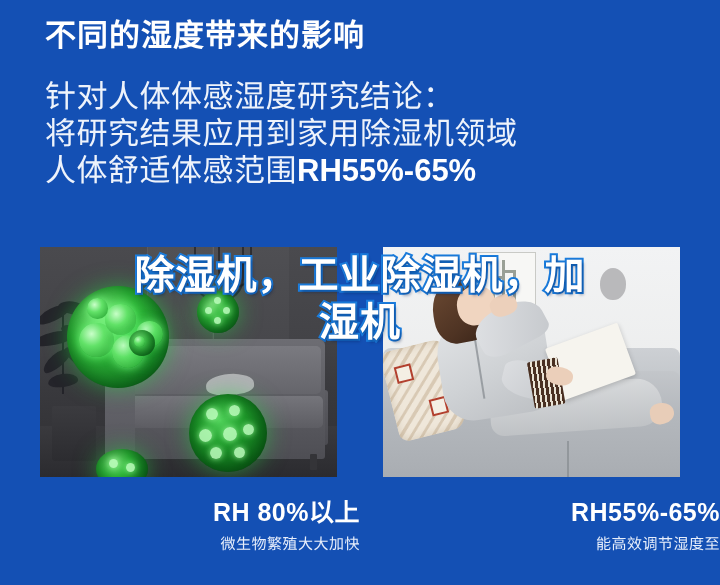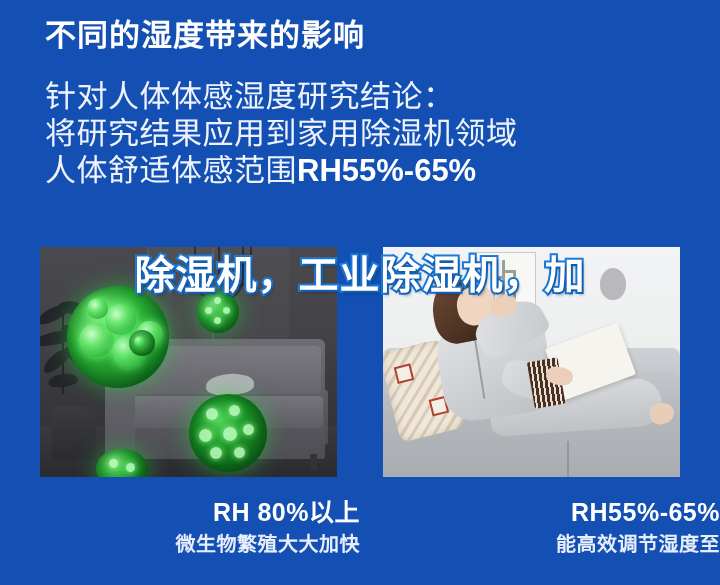--- a/index.html
+++ b/index.html
@@ -535,26 +535,25 @@
   .caption .cap-title {
     display: block;
     font-size: 25px;
     font-weight: bold;
     letter-spacing: 0.5px;
     line-height: 33px;
     white-space: nowrap;
   }
   .caption .cap-sub {
     display: block;
-    font-size: 20px;
+    font-size: 15px;
     color: #e7eefb;
     line-height: 30px;
     letter-spacing: 0.5px;
     white-space: nowrap;
-    font-weight: bold;
   }
 </style>
 </head>
 <body>
 
 <div id="poster">
 
   <div class="heading">不同的湿度带来的影响</div>
 
   <div class="body-copy">
@@ -660,20 +659,21 @@
         <div class="hair"></div>
         <div class="head"></div>
         <div class="arm-up"></div>
         <div class="hand-up"></div>
       </div>
     </div>
   </div>
 
   <div class="watermark">
     <span class="wm-line">除湿机，工业除湿机，加</span>
+    <span class="wm-line">湿机</span>
   </div>
 
   <div class="captions">
     <div class="caption">
       <span class="cap-title">RH 80%以上</span>
       <span class="cap-sub">微生物繁殖大大加快</span>
     </div>
     <div class="caption">
       <span class="cap-title">RH55%-65%</span>
       <span class="cap-sub">能高效调节湿度至</span>

